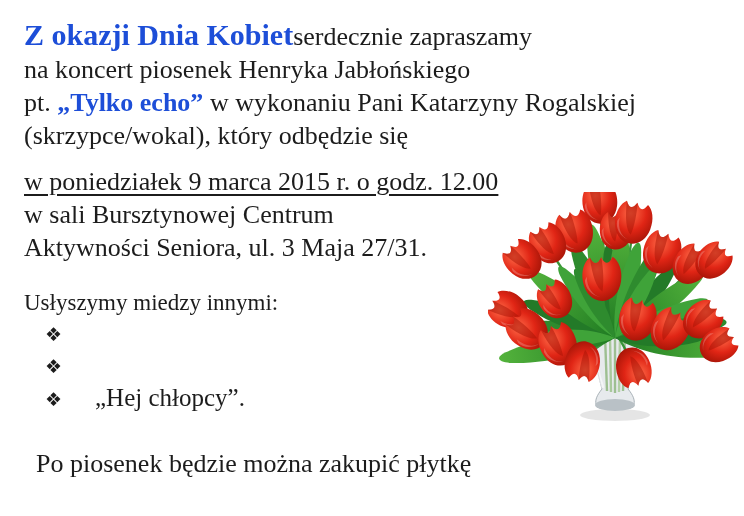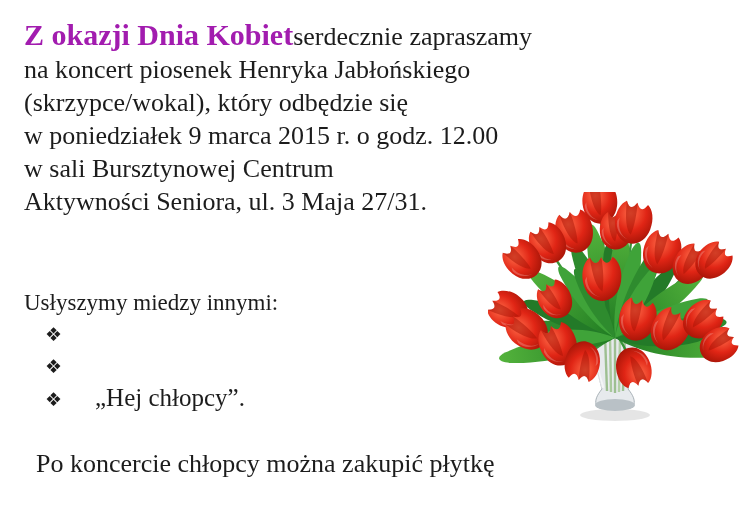--- a/index.html
+++ b/index.html
@@ -9,26 +9,28 @@
     background:#ffffff;
     font-family:"Liberation Serif","DejaVu Serif",serif;
     color:#1c1c1c;
     overflow:hidden;
   }
   .line { white-space:nowrap; }
   #p1 {
     position:absolute; left:24px; top:18px;
     font-size:26px; line-height:33px;
   }
-  .green { color:#a21caf; font-weight:bold; }
+  .green { color:#1d4ed8; font-weight:bold; }
   .headline { font-size:30px; }
   .headline-rest { }
   .underl {
+    text-decoration:underline;
     text-decoration-thickness:2px;
     text-underline-offset:4px;
+    margin-top:13px;
   }
   #p2 {
     position:absolute; left:24px; top:286px;
     font-size:23px; line-height:33px;
   }
   #songs {
     position:absolute; left:45px; top:319px;
     font-size:25px; line-height:31.5px;
   }
   .li { display:flex; align-items:baseline; }
@@ -51,20 +53,23 @@
 </head>
 <body>
 
 <div>
 
   <div id="p1">
     <div class="line">
       <span class="green headline">Z okazji Dnia Kobiet</span><span class="headline-rest">serdecznie zapraszamy</span>
     </div>
     <div class="line">na koncert piosenek Henryka Jabłońskiego</div>
+    <div class="line">
+      <span>pt. </span><span class="green">„Tylko echo”</span><span> w wykonaniu Pani Katarzyny Rogalskiej</span>
+    </div>
     <div class="line">(skrzypce/wokal), który odbędzie się</div>
     <div class="line underl">w poniedziałek 9 marca 2015 r. o godz. 12.00</div>
     <div class="line">w sali Bursztynowej Centrum</div>
     <div class="line">Aktywności Seniora, ul. 3 Maja 27/31.</div>
   </div>
 
   <div id="p2" class="line">Usłyszymy miedzy innymi:</div>
 
   <div id="songs">
     <div class="li">
@@ -73,21 +78,21 @@
     <div class="li">
       <span class="blt">❖</span>
     </div>
     <div class="li">
       <span class="blt">❖</span>
       <span class="line">„Hej chłopcy”.</span>
     </div>
   </div>
 
   <div id="p3">
-    <div class="line indent">Po koncercie chłopcy można zakupić płytkę</div>
+    <div class="line indent">Po piosenek będzie można zakupić płytkę</div>
   </div>
 
   <div id="bouquet">
     <svg width="256" height="250" viewBox="0 0 256 250" xmlns="http://www.w3.org/2000/svg">
       <defs>
         <radialGradient id="tg" cx="38%" cy="28%" r="85%">
           <stop offset="0%" stop-color="#ff6a48"></stop>
           <stop offset="50%" stop-color="#e02515"></stop>
           <stop offset="100%" stop-color="#991104"></stop>
         </radialGradient>

